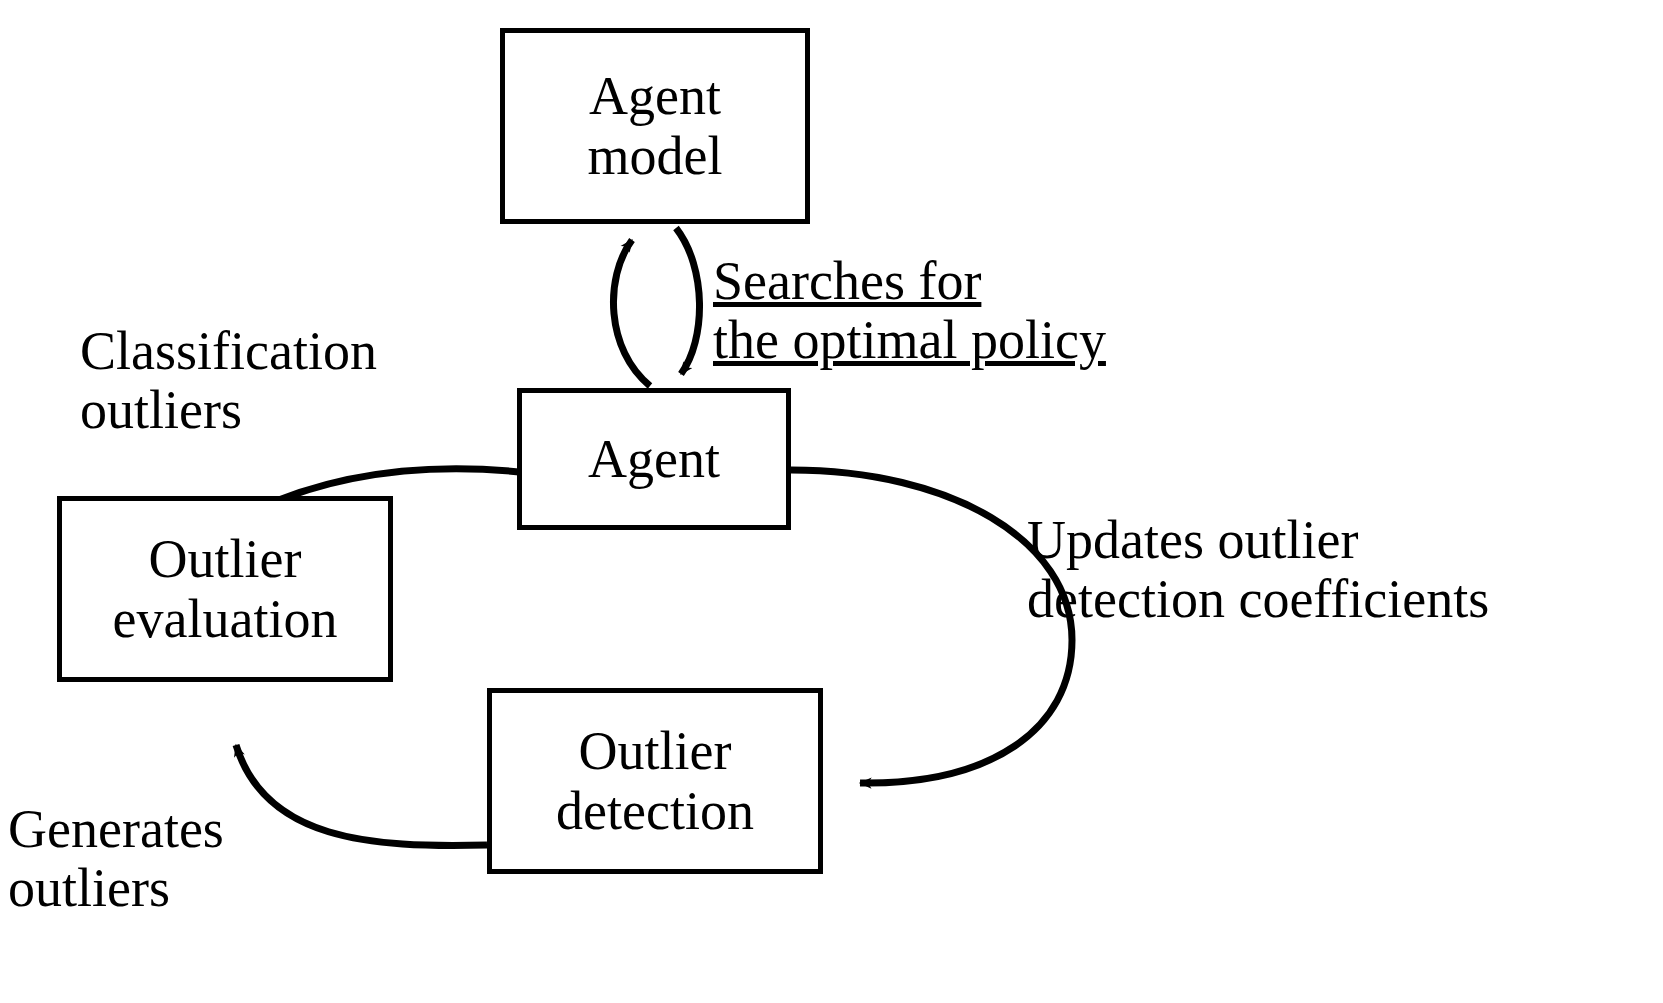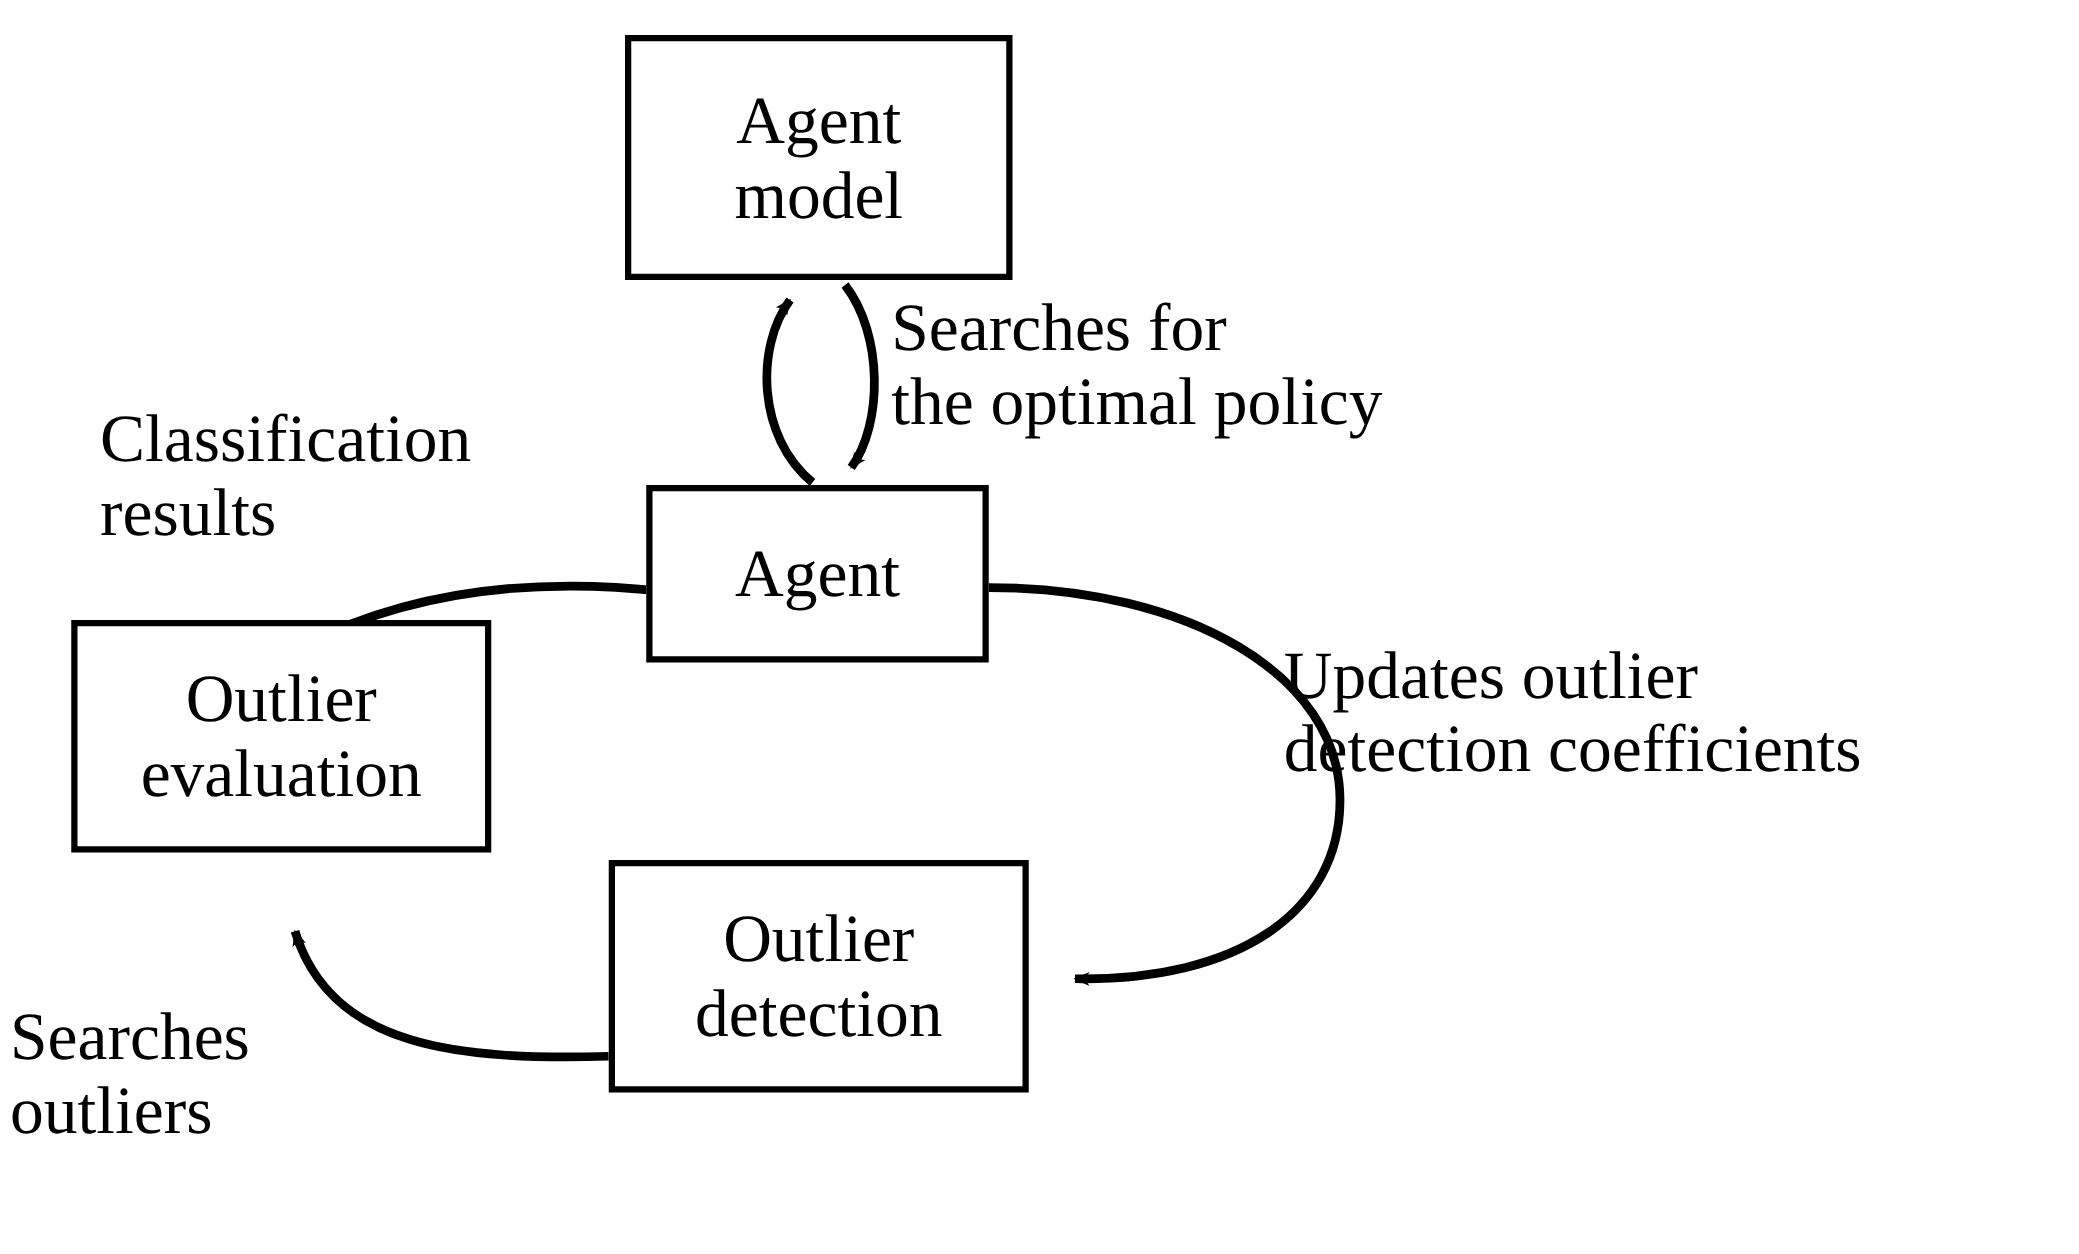--- a/index.html
+++ b/index.html
@@ -54,21 +54,21 @@
     color: #000000;
     white-space: pre-line;
   }
   
   #node-agent-model { left: 500px; top: 28px;  width: 310px; height: 196px; }
   #node-agent       { left: 517px; top: 388px; width: 274px; height: 142px; }
   #node-outlier-evaluation { left: 57px;  top: 496px; width: 336px; height: 186px; }
   #node-outlier-detection  { left: 487px; top: 688px; width: 336px; height: 186px; }
 
   
-  #label-searches-for        { left: 713px;  top: 233px; }
+  #label-searches-for        { left: 713px;  top: 252px; text-decoration: underline; }
   #label-classification      { left: 80px;   top: 322px; }
   #label-updates-coeff       { left: 1027px; top: 511px; }
   #label-generates-outliers  { left: 8px;    top: 800px; }
 </style>
 </head>
 <body>
 
 <div id="diagram-root">
 
   <svg id="diagram-svg" viewBox="0 0 1663 1003" xmlns="http://www.w3.org/2000/svg">
@@ -115,21 +115,21 @@
 
   <div class="node-box" id="node-outlier-detection">
     <span class="node-label">Outlier
 detection</span>
   </div>
 
   <div class="edge-label" id="label-searches-for">Searches for
 the optimal policy</div>
 
   <div class="edge-label" id="label-classification">Classification
-results</div>
+outliers</div>
 
   <div class="edge-label" id="label-updates-coeff">Updates outlier
 detection coefficients</div>
 
-  <div class="edge-label" id="label-generates-outliers">Searches
+  <div class="edge-label" id="label-generates-outliers">Generates
 outliers</div>
 
 </div>
 
 </body></html>

